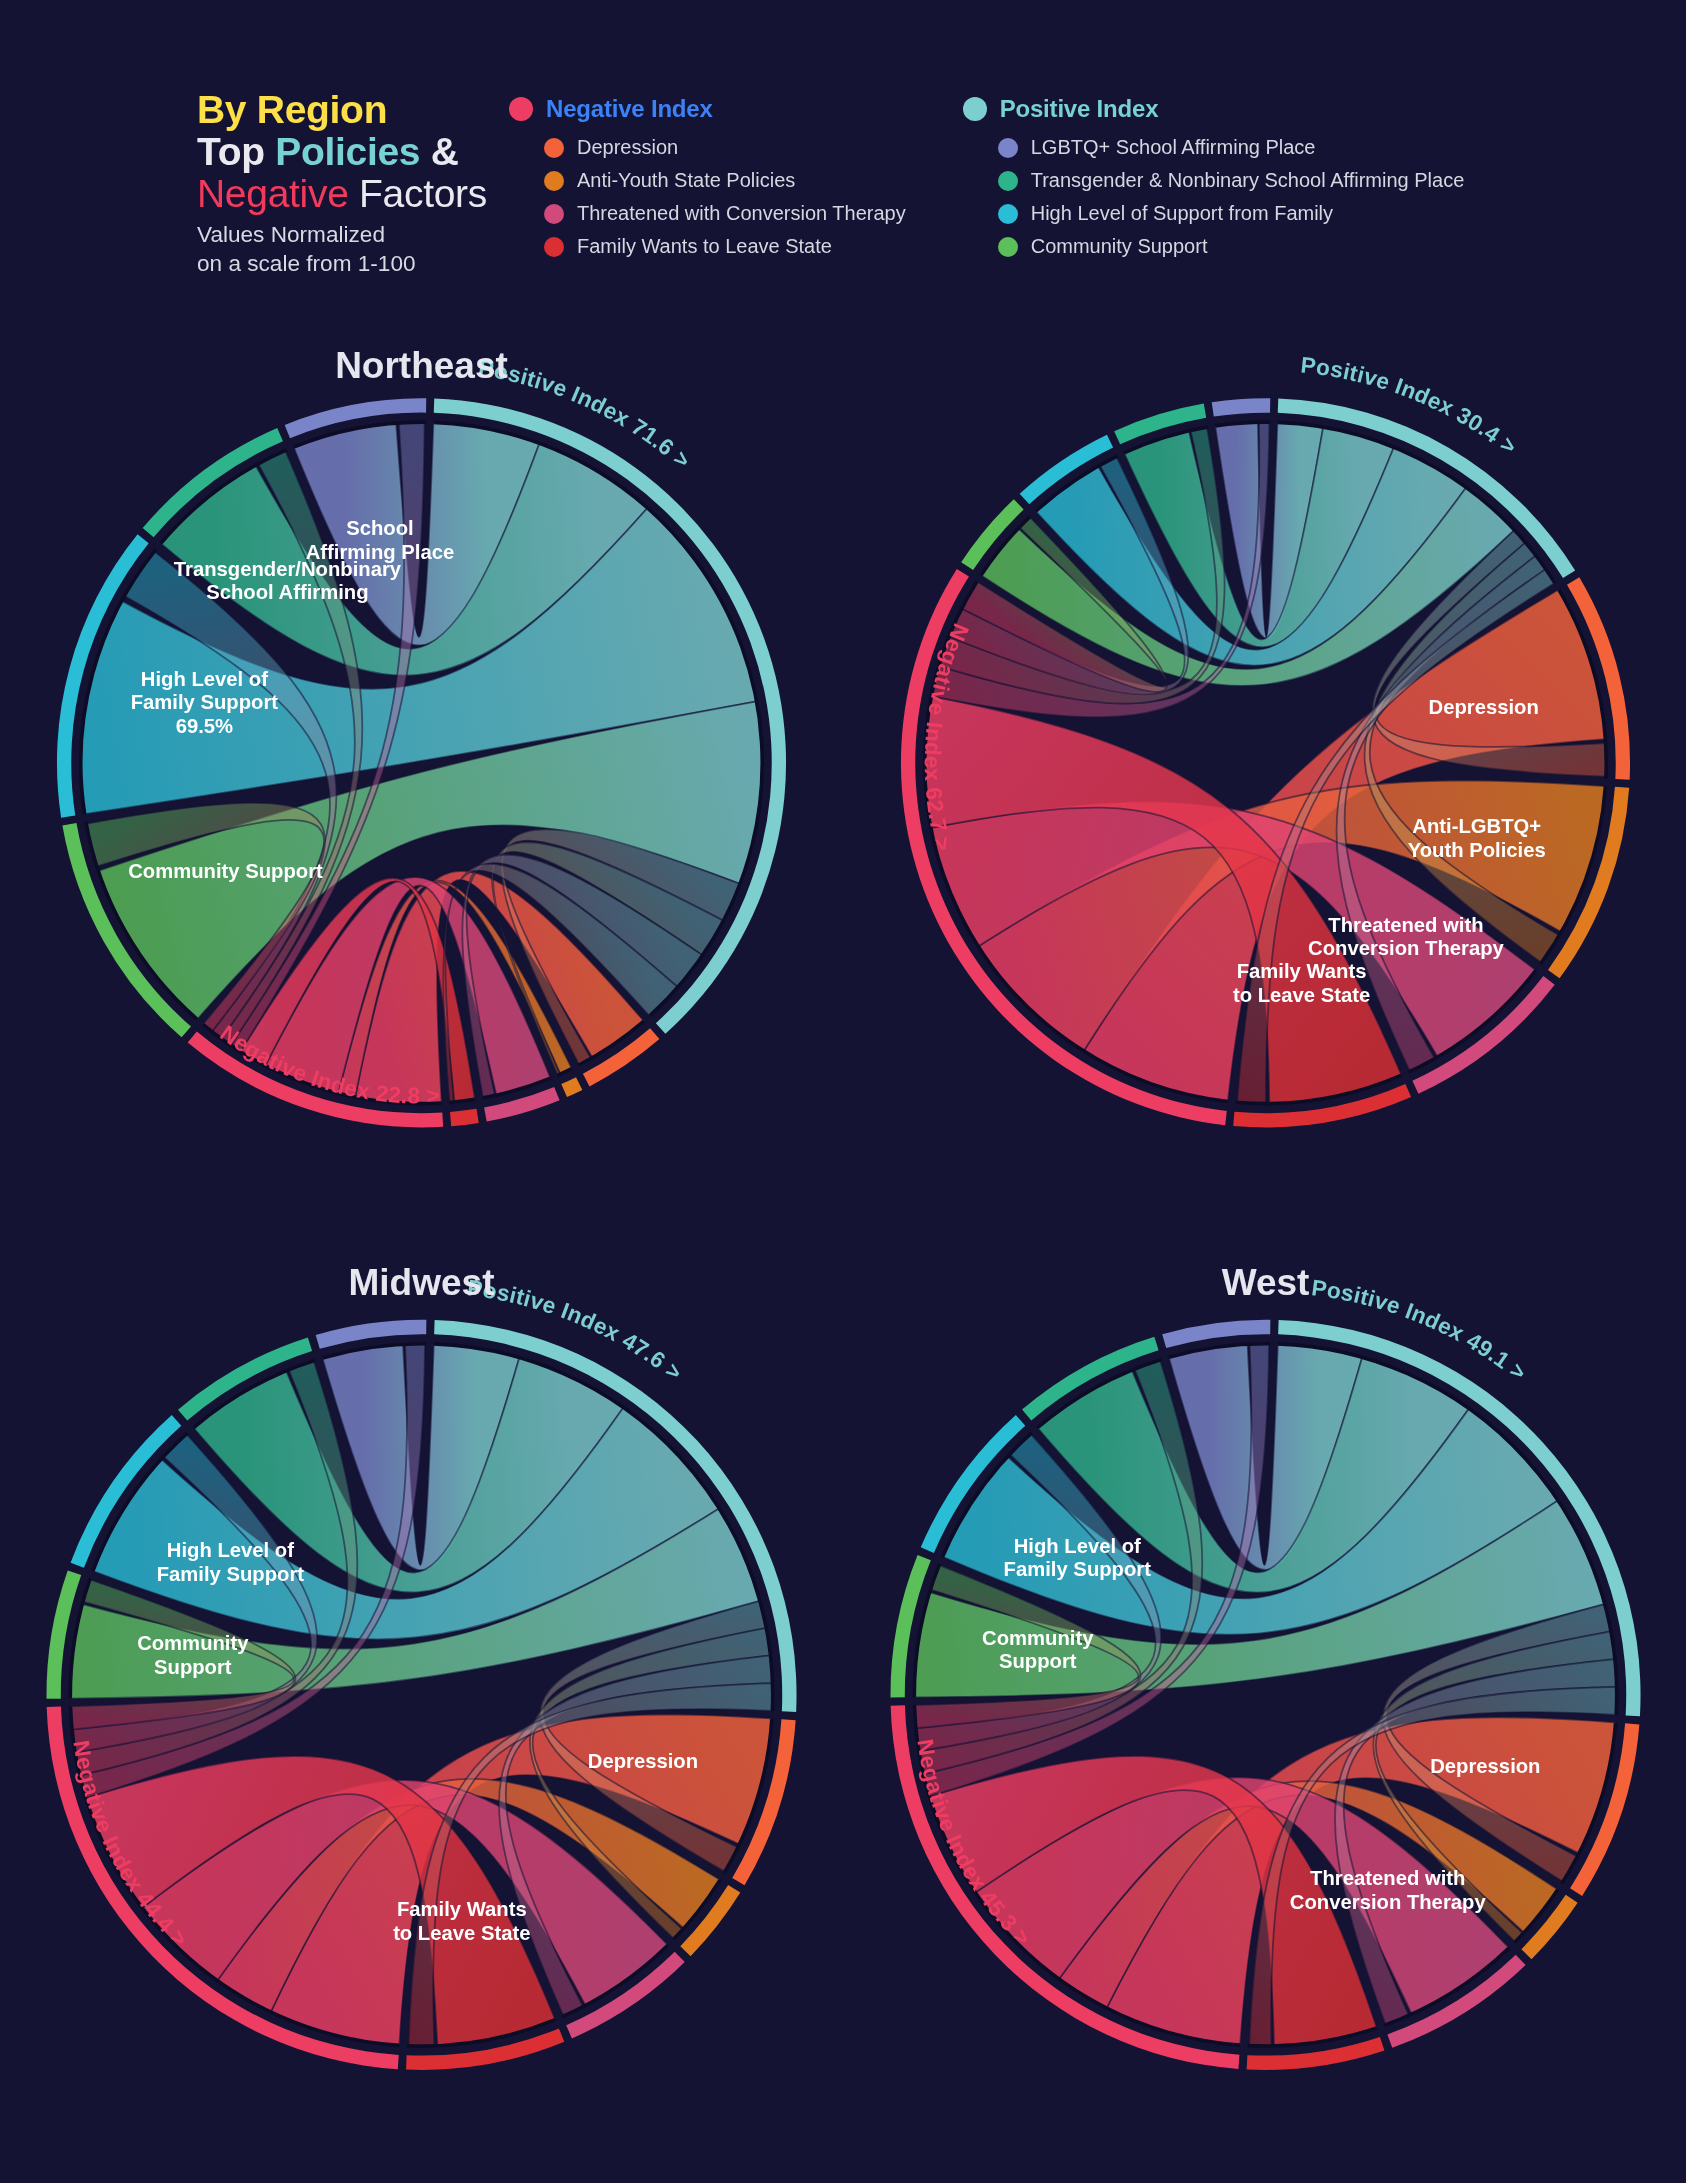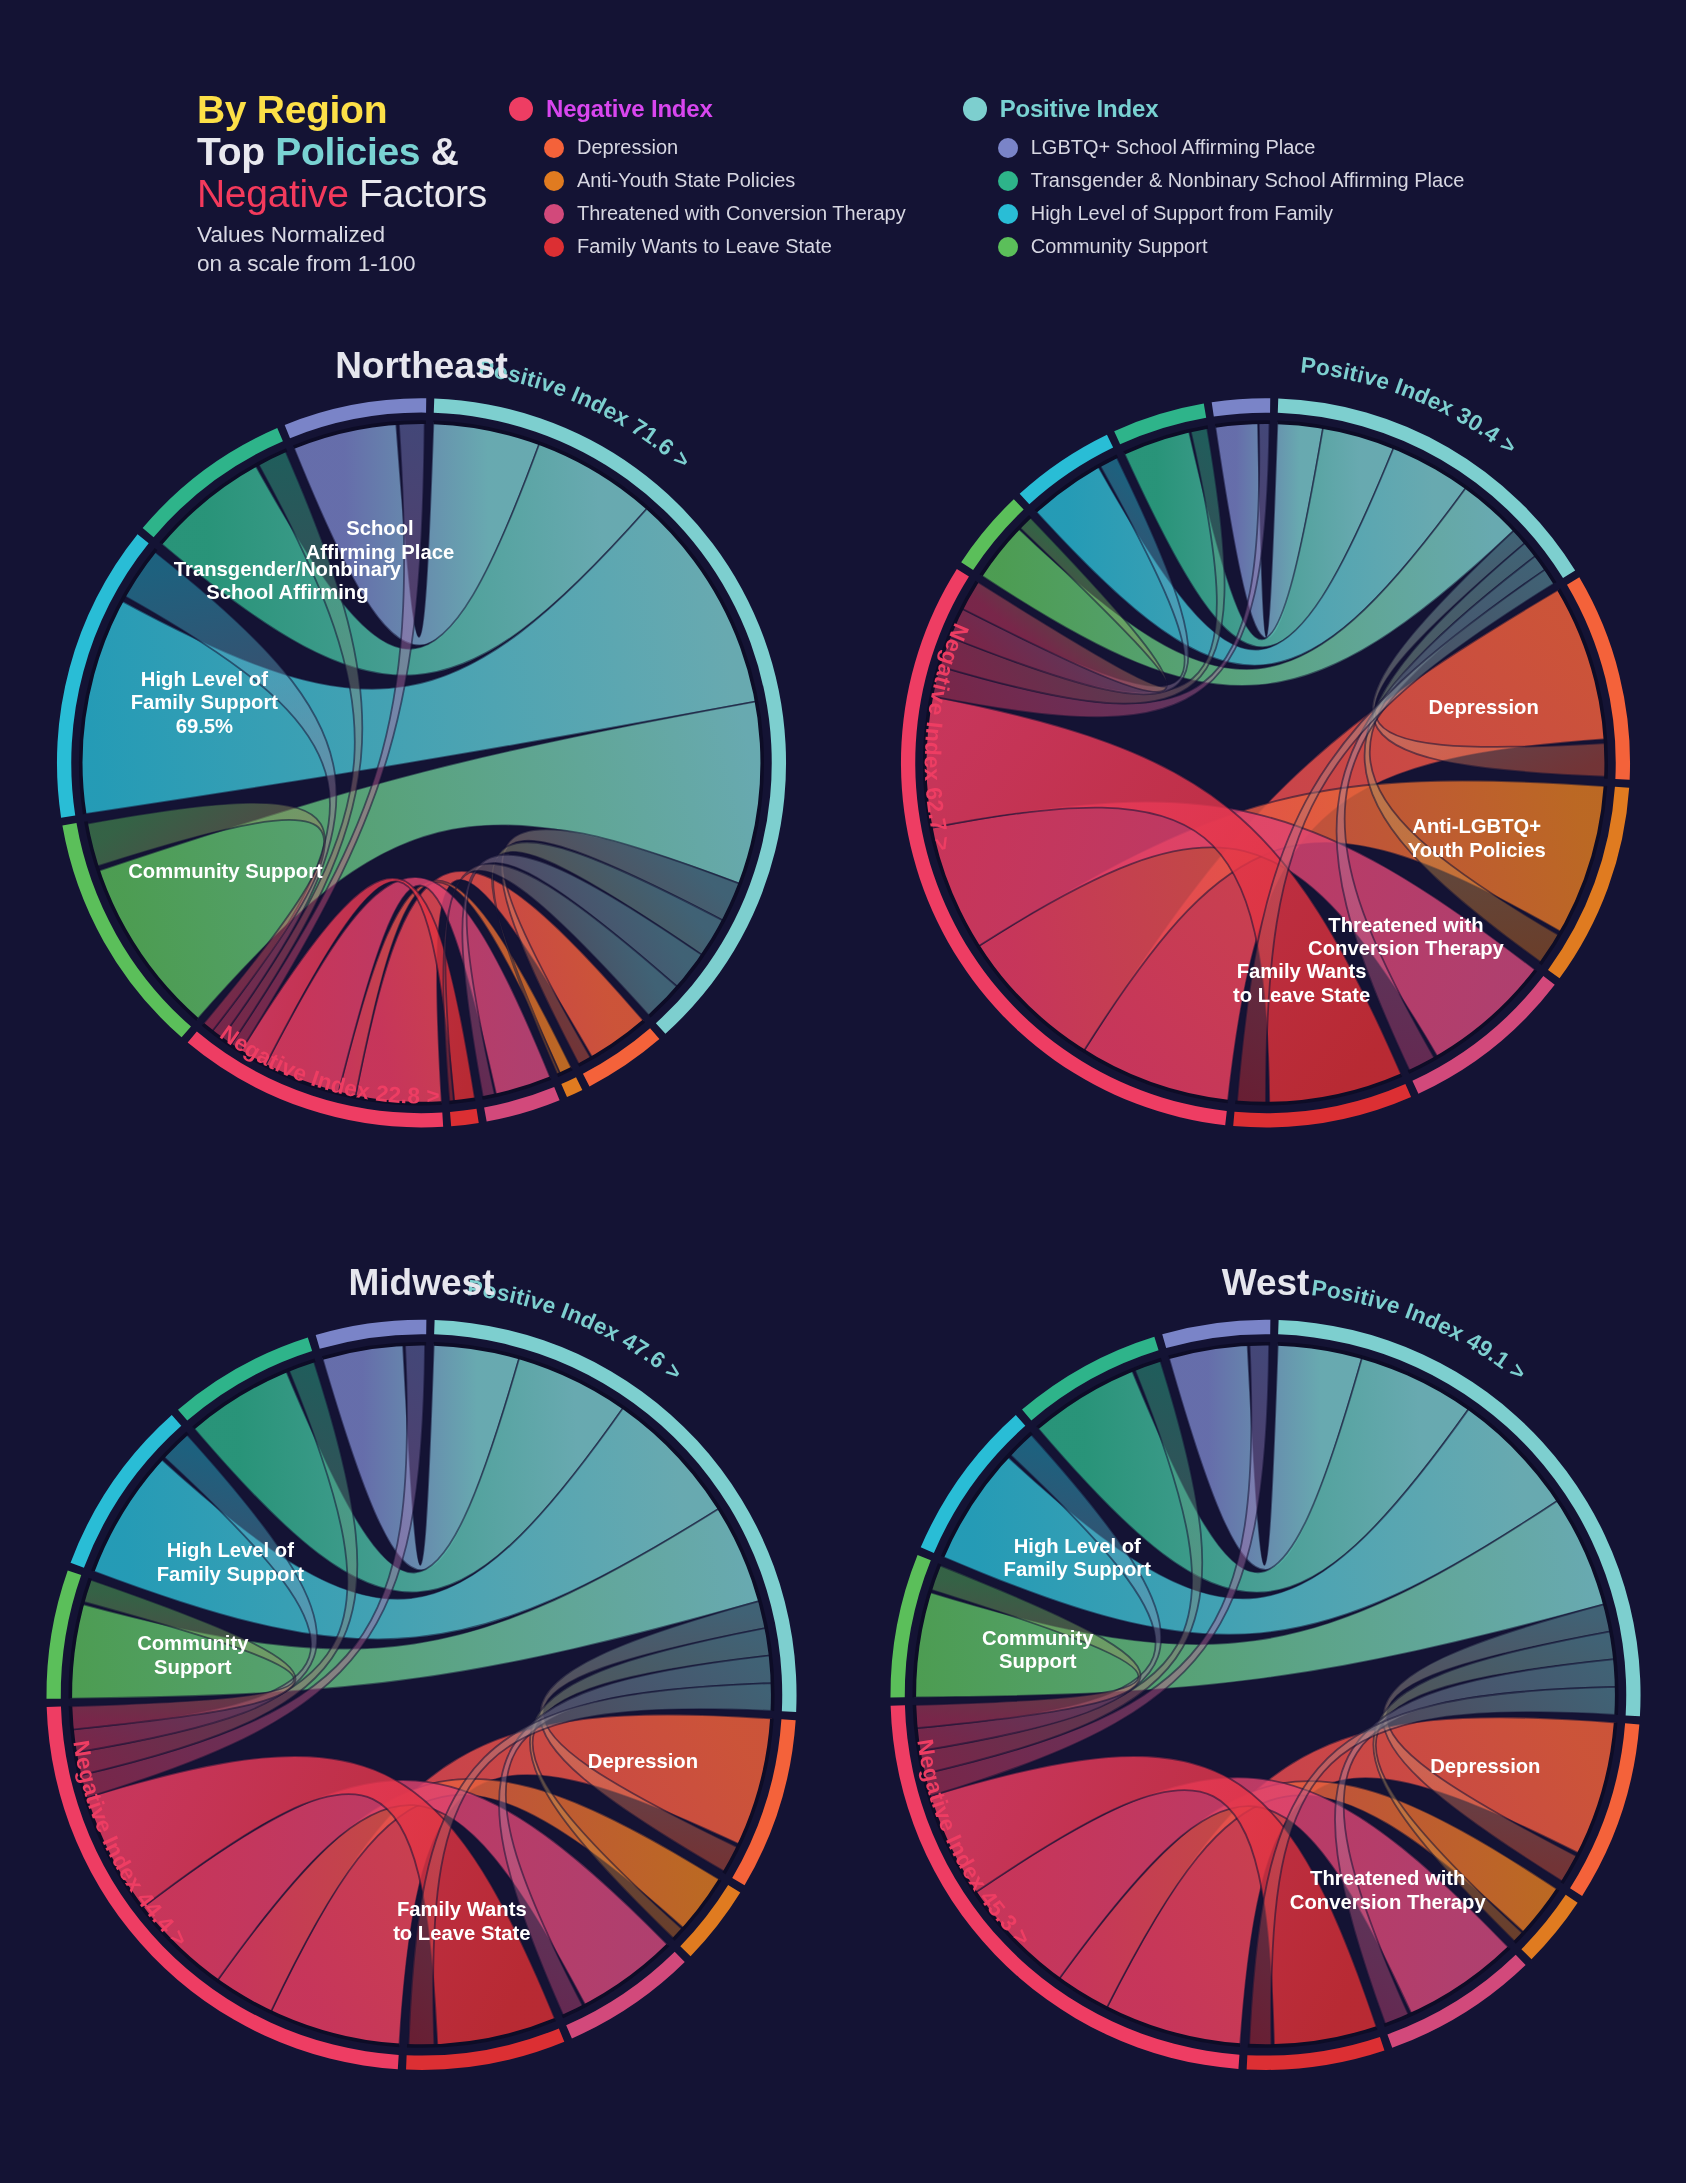--- a/index.html
+++ b/index.html
@@ -48,21 +48,21 @@
       <div>Values Normalized</div>
       <div>on a scale from 1-100</div>
     </div>
   </div>
 
   <div class="legend">
 
     <div class="legend-col">
       <div class="legend-head">
         <span class="dot" style="background: rgb(238, 61, 99);"></span>
-        <span class="lbl" style="color:#d946ef">Negative Index</span>
+        <span class="lbl" style="color:#3b82f6">Negative Index</span>
       </div>
       <div class="legend-item">
         <span class="dot" style="background: rgb(244, 98, 58);"></span>
         <span class="lbl">Depression</span>
       </div>
       <div class="legend-item">
         <span class="dot" style="background: rgb(224, 123, 32);"></span>
         <span class="lbl">Anti-Youth State Policies</span>
       </div>
       <div class="legend-item">

